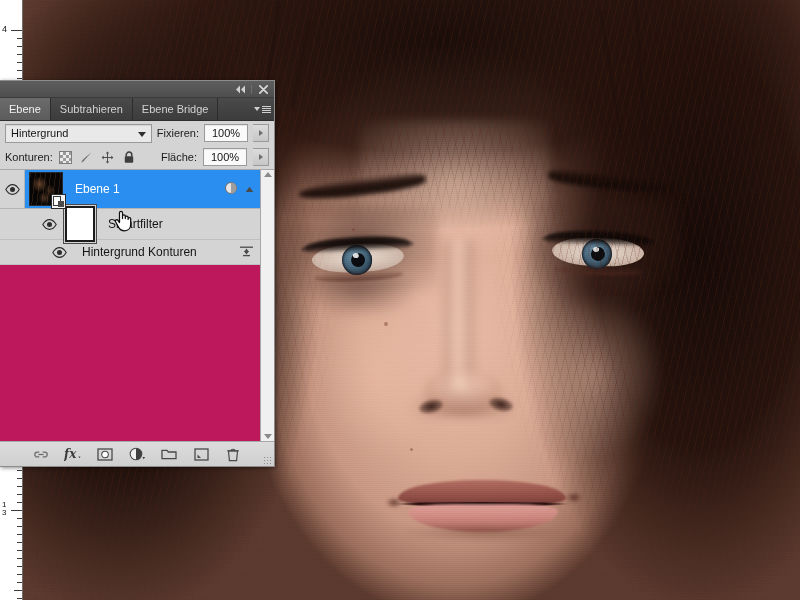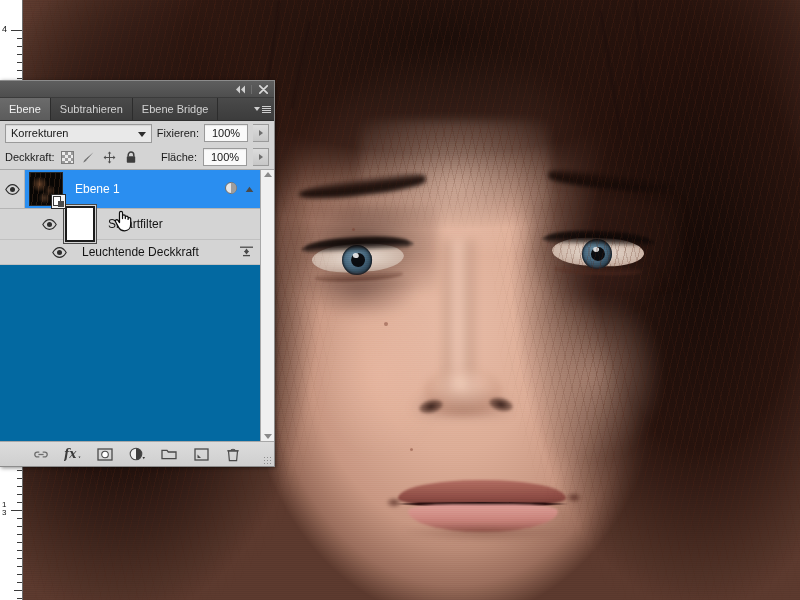--- a/index.html
+++ b/index.html
@@ -351,21 +351,21 @@
     flex: 1 1 auto;
     position: relative;
     background: #d4d4d4;
     border-top: 1px solid #a8a8a8;
     border-bottom: 1px solid #a8a8a8;
     display: flex;
     overflow: hidden;
   }
   .layer-list {
     flex: 1 1 auto;
-    background: #0369a1;
+    background: #be185d;
     overflow: hidden;
   }
   .layer-row {
     display: flex; align-items: center;
     height: 38px;
     border-bottom: 1px solid #b4b4b4;
     background: #d4d4d4;
     cursor: pointer;
   }
   .layer-row.selected { background: #2a8ef0; }
@@ -675,34 +675,34 @@
             <i></i>
             <i></i>
             <i></i>
             <i></i>
           </span>
       </div>
     </div>
 
     <div class="blend-row">
       <div class="combo">
-        <span>Korrekturen</span>
+        <span>Hintergrund</span>
         <span class="caret"></span>
       </div>
       <span class="field-label">Fixieren:</span>
       <div class="numbox">
         <span>100%</span>
       </div>
       <div class="stepper">
           <span class="tri"></span>
         </div>
     </div>
 
     <div class="lock-row">
-      <span class="field-label">Deckkraft:</span>
+      <span class="field-label">Konturen:</span>
       <div class="lock-icons">
         <div class="lock-ic">
           <span class="ic-checker"></span>
         </div>
         <div class="lock-ic">
           <svg width="13" height="13" viewBox="0 0 13 13" aria-hidden="true">
             <path d="M11.5,1.2 L6,7.2 L5,8.4 L4.2,7.6 L5.4,6.6 Z" fill="#5a5a5a"></path>
             <path d="M4.2,7.6 L5,8.4 C4.4,9.6 3,10.8 1.2,11.6 C2,9.8 3.1,8.3 4.2,7.6 Z" fill="#6f6f6f"></path>
           </svg>
         </div>
@@ -770,21 +770,21 @@
           <span class="filter-label">Smartfilter</span>
         </div>
 
         <div class="filter-row sub">
           <span class="eye-ic">
             <svg width="15" height="11" viewBox="0 0 15 11" aria-hidden="true">
               <path d="M0.8,5.5 C3,1.7 6,0.6 7.5,0.6 C9,0.6 12,1.7 14.2,5.5 C12,9.3 9,10.4 7.5,10.4 C6,10.4 3,9.3 0.8,5.5 Z" fill="none" stroke="#2d2d2d" stroke-width="1.1"></path>
               <circle cx="7.5" cy="5.5" r="2.5" fill="#2d2d2d"></circle>
             </svg>
           </span>
-          <span class="filter-label">Leuchtende Deckkraft</span>
+          <span class="filter-label">Hintergrund Konturen</span>
           <div class="row-right">
             <span>
               <svg width="15" height="13" viewBox="0 0 15 13" aria-hidden="true">
                 <path d="M1,2.2 H14" stroke="#4a4a4a" stroke-width="1.3"></path>
                 <path d="M4,10.6 H11" stroke="#4a4a4a" stroke-width="1.3"></path>
                 <path d="M7.5,3.4 L10,7 L5,7 Z" fill="#4a4a4a"></path>
                 <path d="M7.5,9.4 L5,6.2 L10,6.2 Z" fill="#4a4a4a"></path>
               </svg>
             </span>
           </div>

